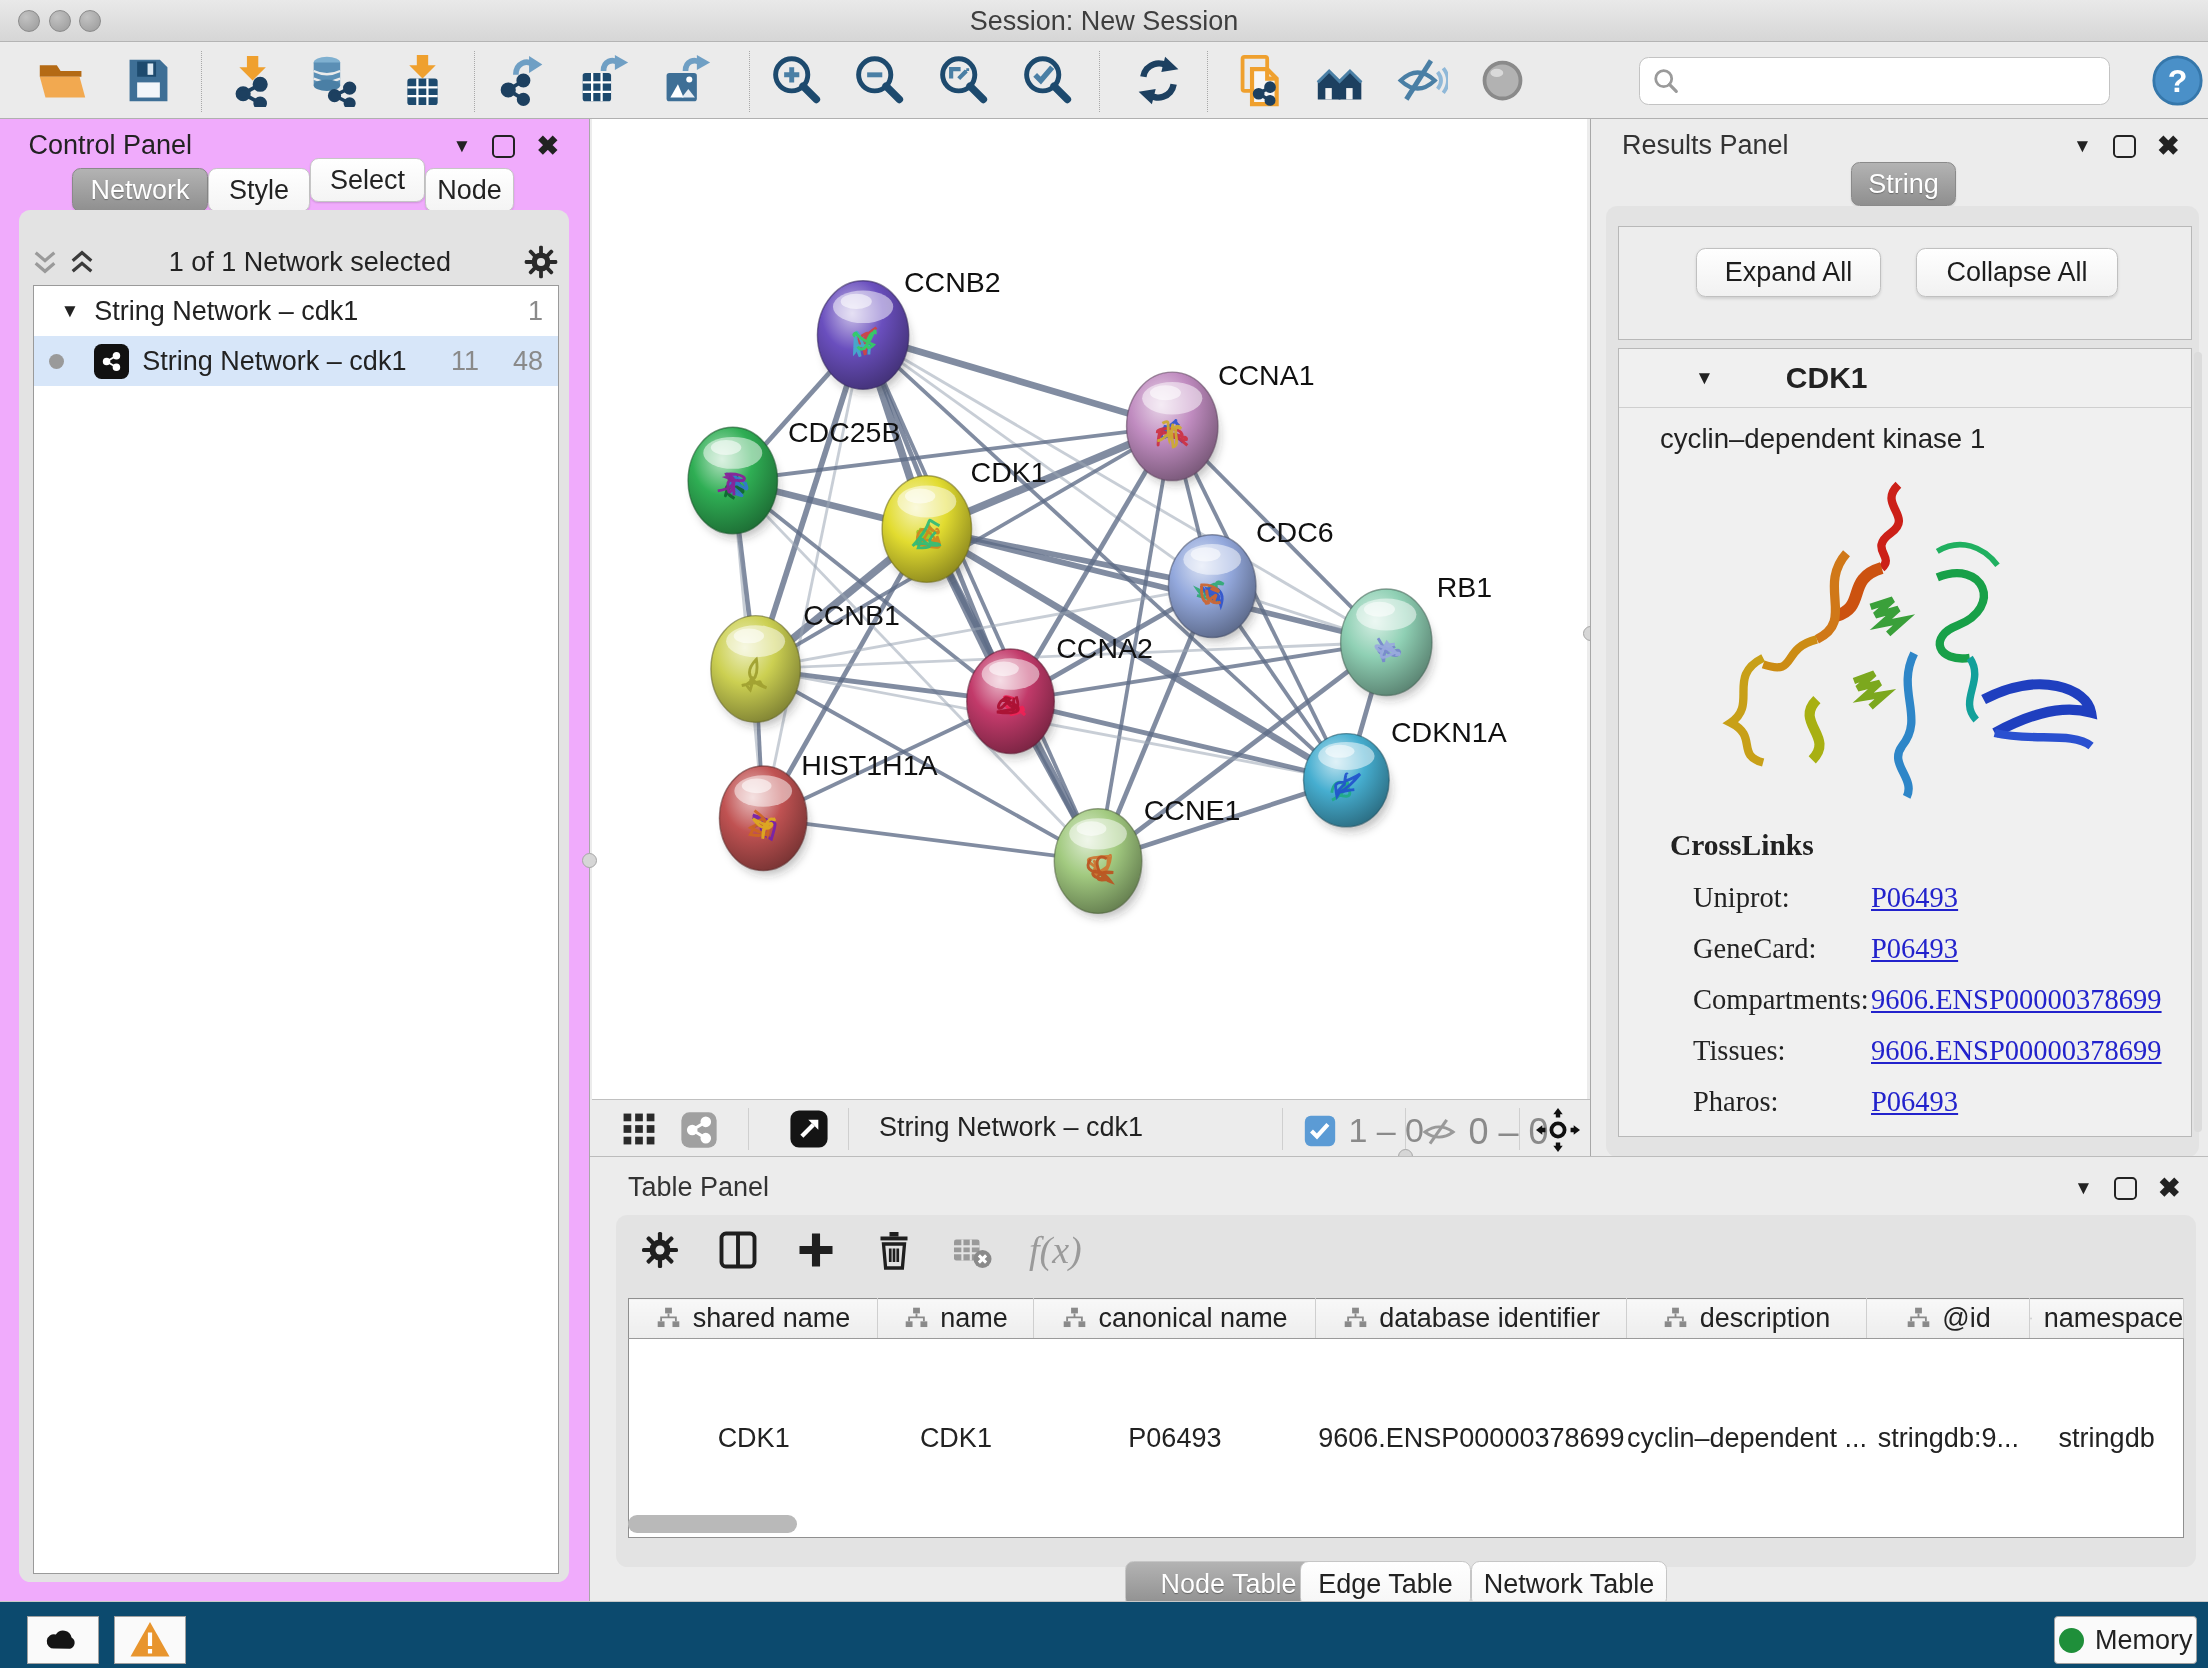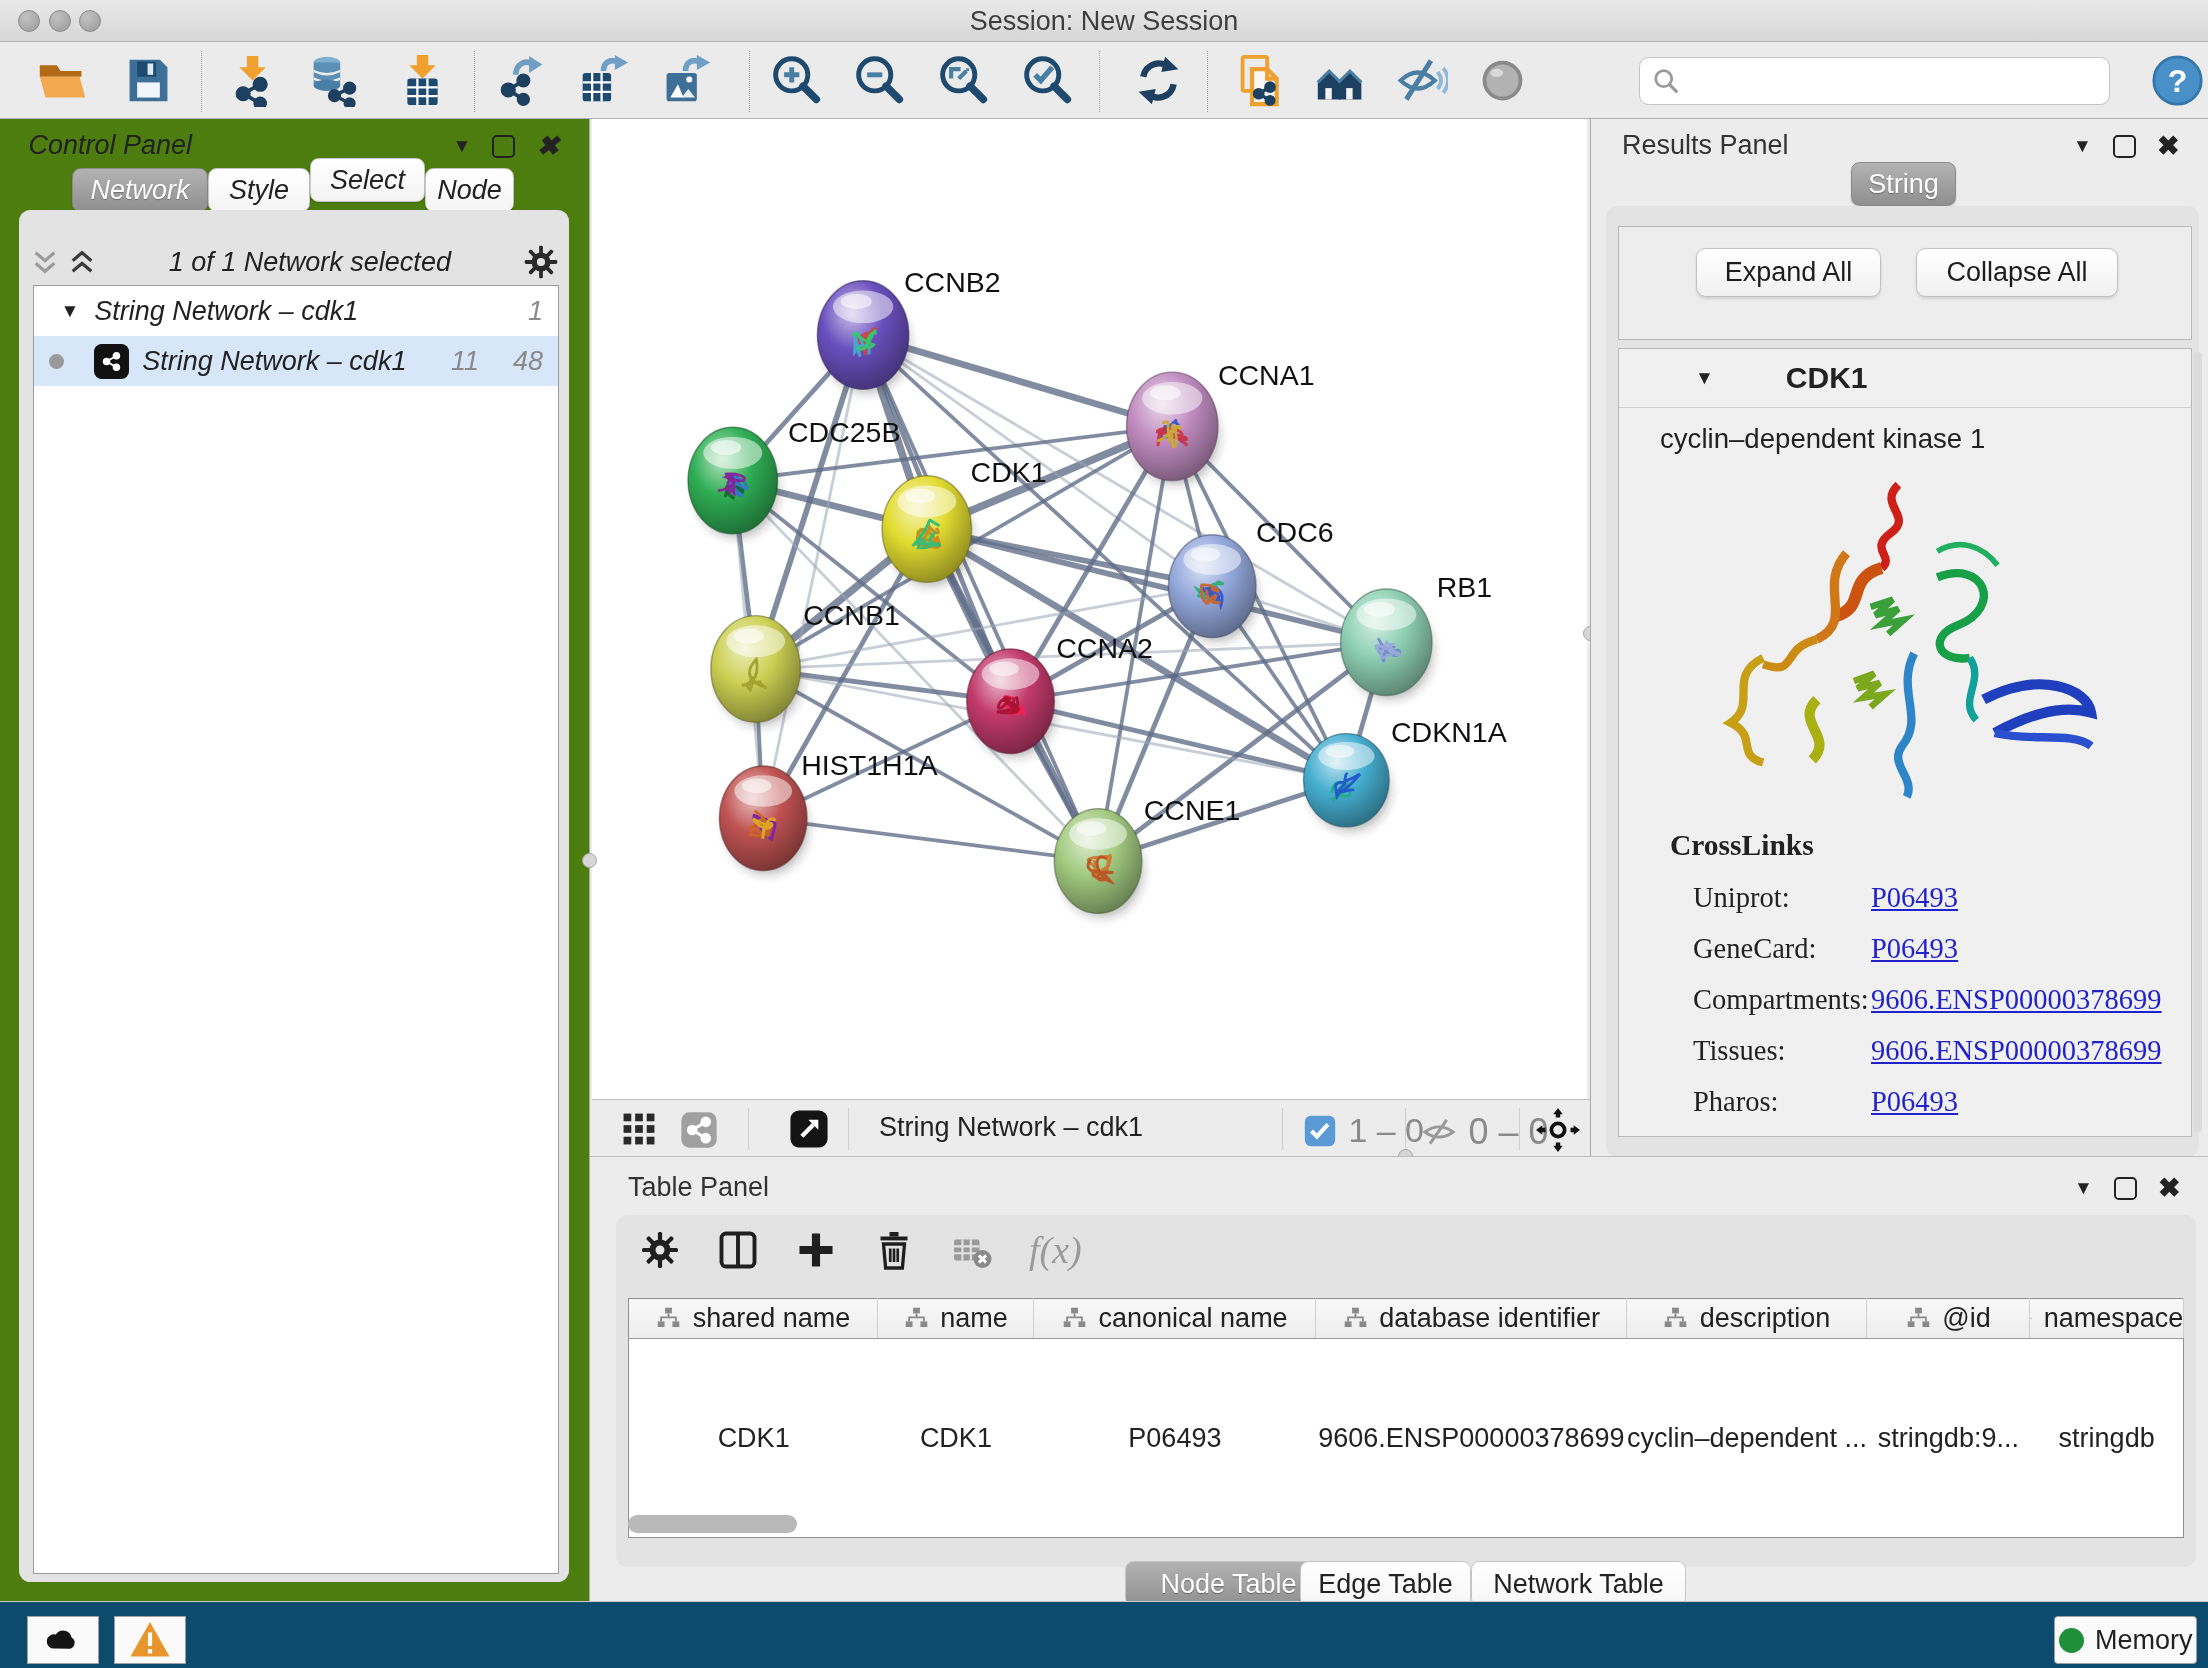--- a/index.html
+++ b/index.html
@@ -24,21 +24,21 @@
   #search-wrap input { border:none; outline:none; font-size:25px; width:409px; background:transparent; }
 
   
   .panel-title { font-size:27px; color:#333; }
   .panel-ctrls { display:flex; align-items:center; gap:21px; }
   .pc-tri { font-size:19px; color:#222; }
   .pc-box { width:23px; height:23px; border:2.9px solid #222; border-radius:4.8px; }
   .pc-x { font-size:27px; font-weight:bold; color:#222; }
 
   #control-panel { position:absolute; left:0; top:119px; width:590px; height:1482px;
-    background:#4d7c0f; border-right:1.9px solid #a8a8a8;font-style:italic; }
+    background:#f0abfc; border-right:1.9px solid #a8a8a8; }
   #results-panel { position:absolute; left:1590px; top:119px; width:618px; height:1037px;
     background:#ececec; border-left:1.9px solid #a8a8a8; }
   #network-view  { position:absolute; left:592px; top:119px; width:995px; height:980px; background:#ffffff; }
   #net-toolbar   { position:absolute; left:592px; top:1099px; width:999px; height:57px;
     background:#ececec; border-top:1.9px solid #c0c0c0; }
   #table-panel   { position:absolute; left:590px; top:1156px; width:1619px; height:445px;
     background:#ececec; border-top:1.9px solid #bcbcbc; }
   #status-bar    { position:absolute; left:0; top:1601px; width:2208px; height:84px;
     background:#0c4a6e; border-top:1.9px solid #c8c8c8; }
 
@@ -860,21 +860,21 @@
             <td>stringdb:9...</td>
             <td>stringdb</td>
           </tr>
         </tbody>
     </table>
     <div id="hscroll"></div>
   </div>
 
   <div class="bottom-tab sel" style="left:535px; width:207px;">Node Table</div>
   <div class="bottom-tab" style="left:710px; width:171px;">Edge Table</div>
-  <div class="bottom-tab" style="left:881px; width:215px;">Network Table</div>
+  <div class="bottom-tab" style="left:881px; width:196px;">Network Table</div>
 </div>
 
 <div id="status-bar">
   <div class="sb-btn" style="left:27px; width:72px;">
     <svg width="40" height="40" viewBox="0 0 28 28">
       <path d="M8,20 a5,5 0 1 1 1,-9.8 a6,6 0 0 1 11,2 a4.4,4.4 0 0 1 -1,8 z" fill="#141414"></path>
     </svg>
   </div>
   <div class="sb-btn" style="left:114px; width:72px;">
     <svg width="42" height="42" viewBox="0 0 28 28">

